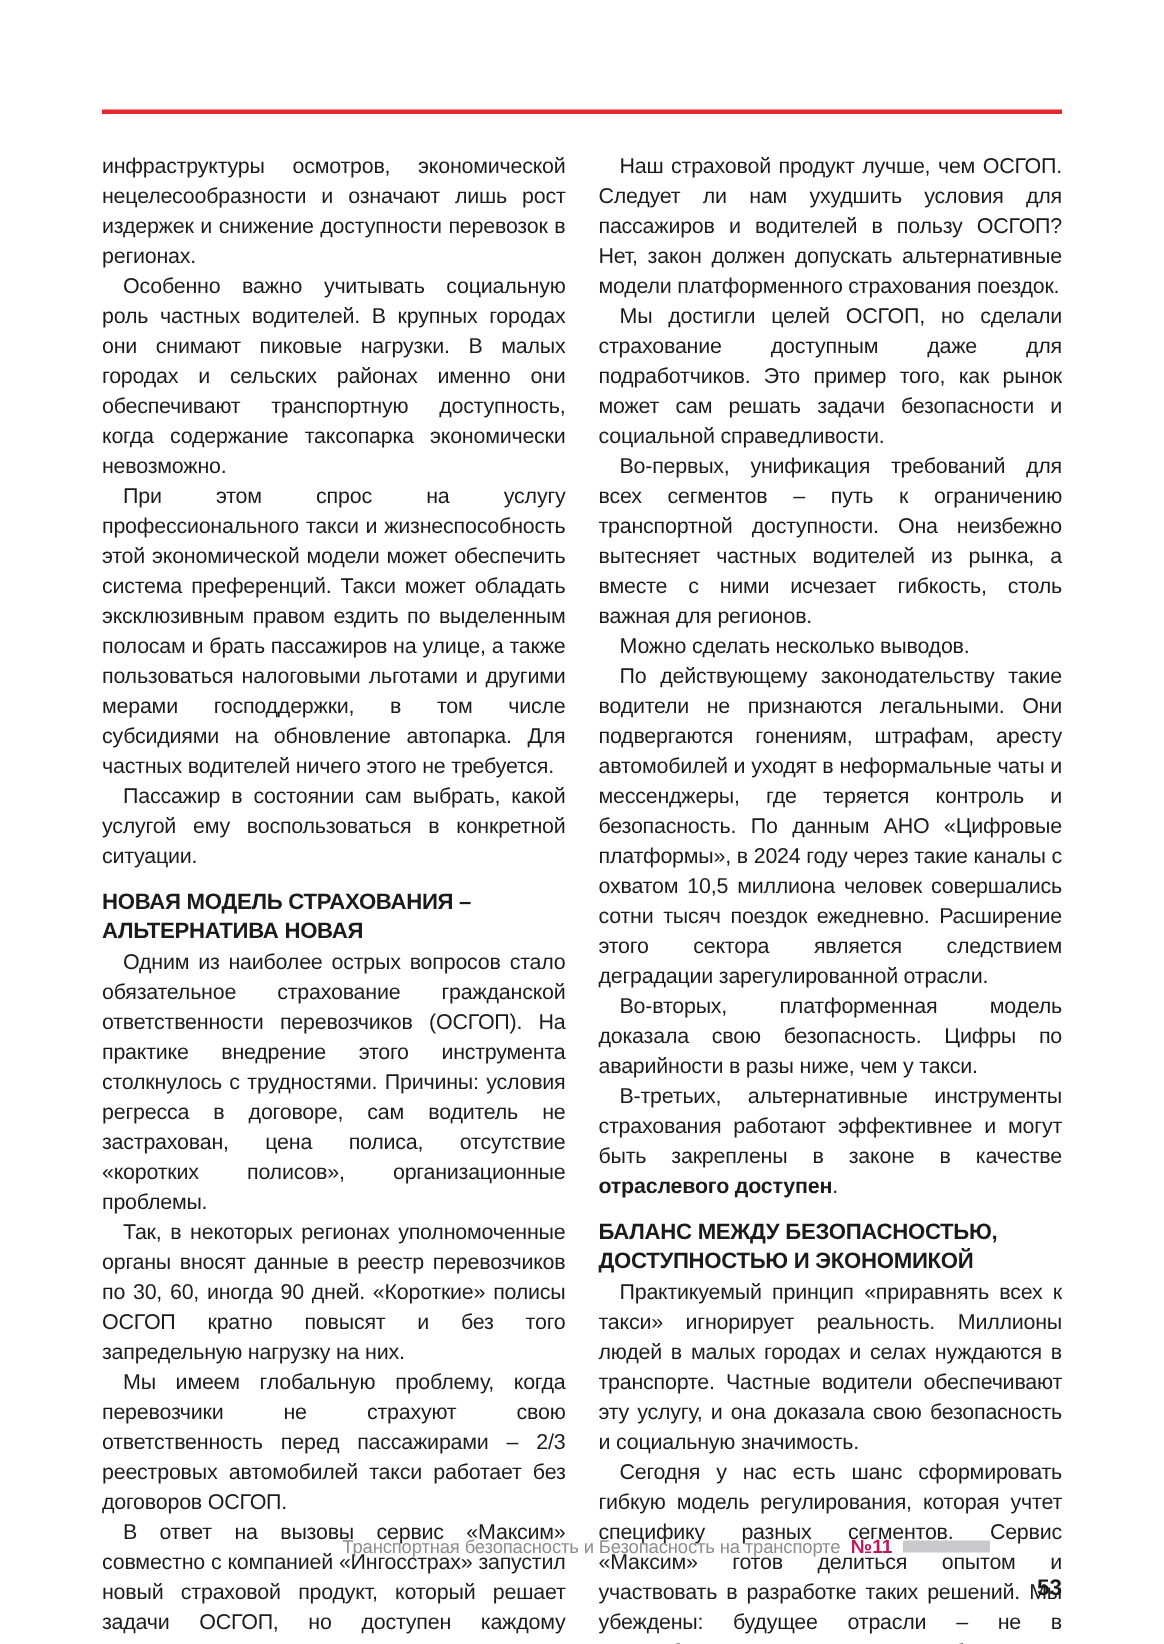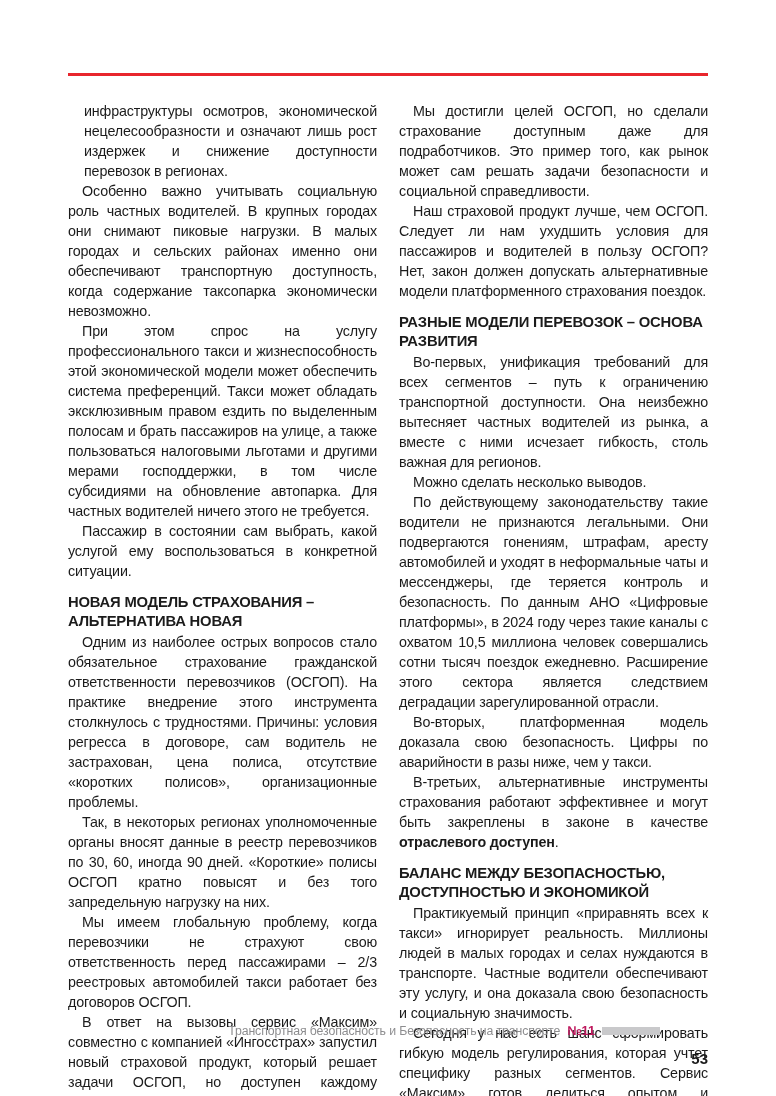--- a/index.html
+++ b/index.html
@@ -35,21 +35,21 @@
     font-size: 14.3px;
     line-height: 20px;
     letter-spacing: -0.15px;
   }
   .pp {
     margin: 0;
     text-align: justify;
     text-indent: 14px;
     hyphens: auto;
   }
-  .pp.no-indent { text-indent: 0; margin-left: 16px; }
+  .pp.no-indent { text-indent: 0; }
   .heading {
     margin: 12px 0 1px 0;
     font-size: 14.8px;
     font-weight: bold;
     line-height: 19px;
     letter-spacing: -0.2px;
     text-align: left;
     text-indent: 0;
   }
   .b { font-weight: bold; }
@@ -99,23 +99,22 @@
       <p class="pp">Пассажир в состоянии сам выбрать, какой услугой ему воспользоваться в конкретной ситуации.</p>
       <h3 class="heading">НОВАЯ МОДЕЛЬ СТРАХОВАНИЯ – АЛЬТЕРНАТИВА НОВАЯ</h3>
       <p class="pp">Одним из наиболее острых вопросов стало обязательное страхование гражданской ответственности перевозчиков (ОСГОП). На практике внедрение этого инструмента столкнулось с трудностями. Причины: условия регресса в договоре, сам водитель не застрахован, цена полиса, отсутствие «коротких полисов», организационные проблемы.</p>
       <p class="pp">Так, в некоторых регионах уполномоченные органы вносят данные в реестр перевозчиков по 30, 60, иногда 90 дней. «Короткие» полисы ОСГОП кратно повысят и без того запредельную нагрузку на них.</p>
       <p class="pp">Мы имеем глобальную проблему, когда перевозчики не страхуют свою ответственность перед пассажирами – 2/3 реестровых автомобилей такси работает без договоров ОСГОП.</p>
       <p class="pp">В ответ на вызовы сервис «Максим» совместно с компанией «Ингосстрах» запустил новый страховой продукт, который решает задачи ОСГОП, но доступен каждому водителю.</p>
 
     </div>
 
     <div class="col">
+      <p class="pp">Наш страховой продукт лучше, чем ОСГОП. Следует ли нам ухудшить условия для пассажиров и водителей в пользу ОСГОП? Нет, закон должен допускать альтернативные модели платформенного страхования поездок.</p>
       <p class="pp">Мы достигли целей ОСГОП, но сделали страхование доступным даже для подработчиков. Это пример того, как рынок может сам решать задачи безопасности и социальной справедливости.</p>
-      <p class="pp">Наш страховой продукт лучше, чем ОСГОП. Следует ли нам ухудшить условия для пассажиров и водителей в пользу ОСГОП? Нет, закон должен допускать альтернативные модели платформенного страхования поездок.</p>
-      <h3 class="heading">РАЗНЫЕ МОДЕЛИ ПЕРЕВОЗОК – ОСНОВА РАЗВИТИЯ</h3>
       <p class="pp">Во-первых, унификация требований для всех сегментов – путь к ограничению транспортной доступности. Она неизбежно вытесняет частных водителей из рынка, а вместе с ними исчезает гибкость, столь важная для регионов.</p>
       <p class="pp">Можно сделать несколько выводов.</p>
       <p class="pp">По действующему законодательству такие водители не признаются легальными. Они подвергаются гонениям, штрафам, аресту автомобилей и уходят в неформальные чаты и мессенджеры, где теряется контроль и безопасность. По данным АНО «Цифровые платформы», в 2024 году через такие каналы с охватом 10,5 миллиона человек совершались сотни тысяч поездок ежедневно. Расширение этого сектора является следствием деградации зарегулированной отрасли.</p>
       <p class="pp">Во-вторых, платформенная модель доказала свою безопасность. Цифры по аварийности в разы ниже, чем у такси.</p>
       <p class="pp">
         <span>В-третьих, альтернативные инструменты страхования работают эффективнее и могут быть закреплены в законе в качестве </span><span class="b">отраслевого доступен</span><span>.</span>
       </p>
       <h3 class="heading">БАЛАНС МЕЖДУ БЕЗОПАСНОСТЬЮ, ДОСТУПНОСТЬЮ И ЭКОНОМИКОЙ</h3>
       <p class="pp">Практикуемый принцип «приравнять всех к такси» игнорирует реальность. Миллионы людей в малых городах и селах нуждаются в транспорте. Частные водители обеспечивают эту услугу, и она доказала свою безопасность и социальную значимость.</p>
       <p class="pp">Сегодня у нас есть шанс сформировать гибкую модель регулирования, которая учтет специфику разных сегментов. Сервис «Максим» готов делиться опытом и участвовать в разработке таких решений. Мы убеждены: будущее отрасли – не в единообразии, а в разумном многообразии.</p>

